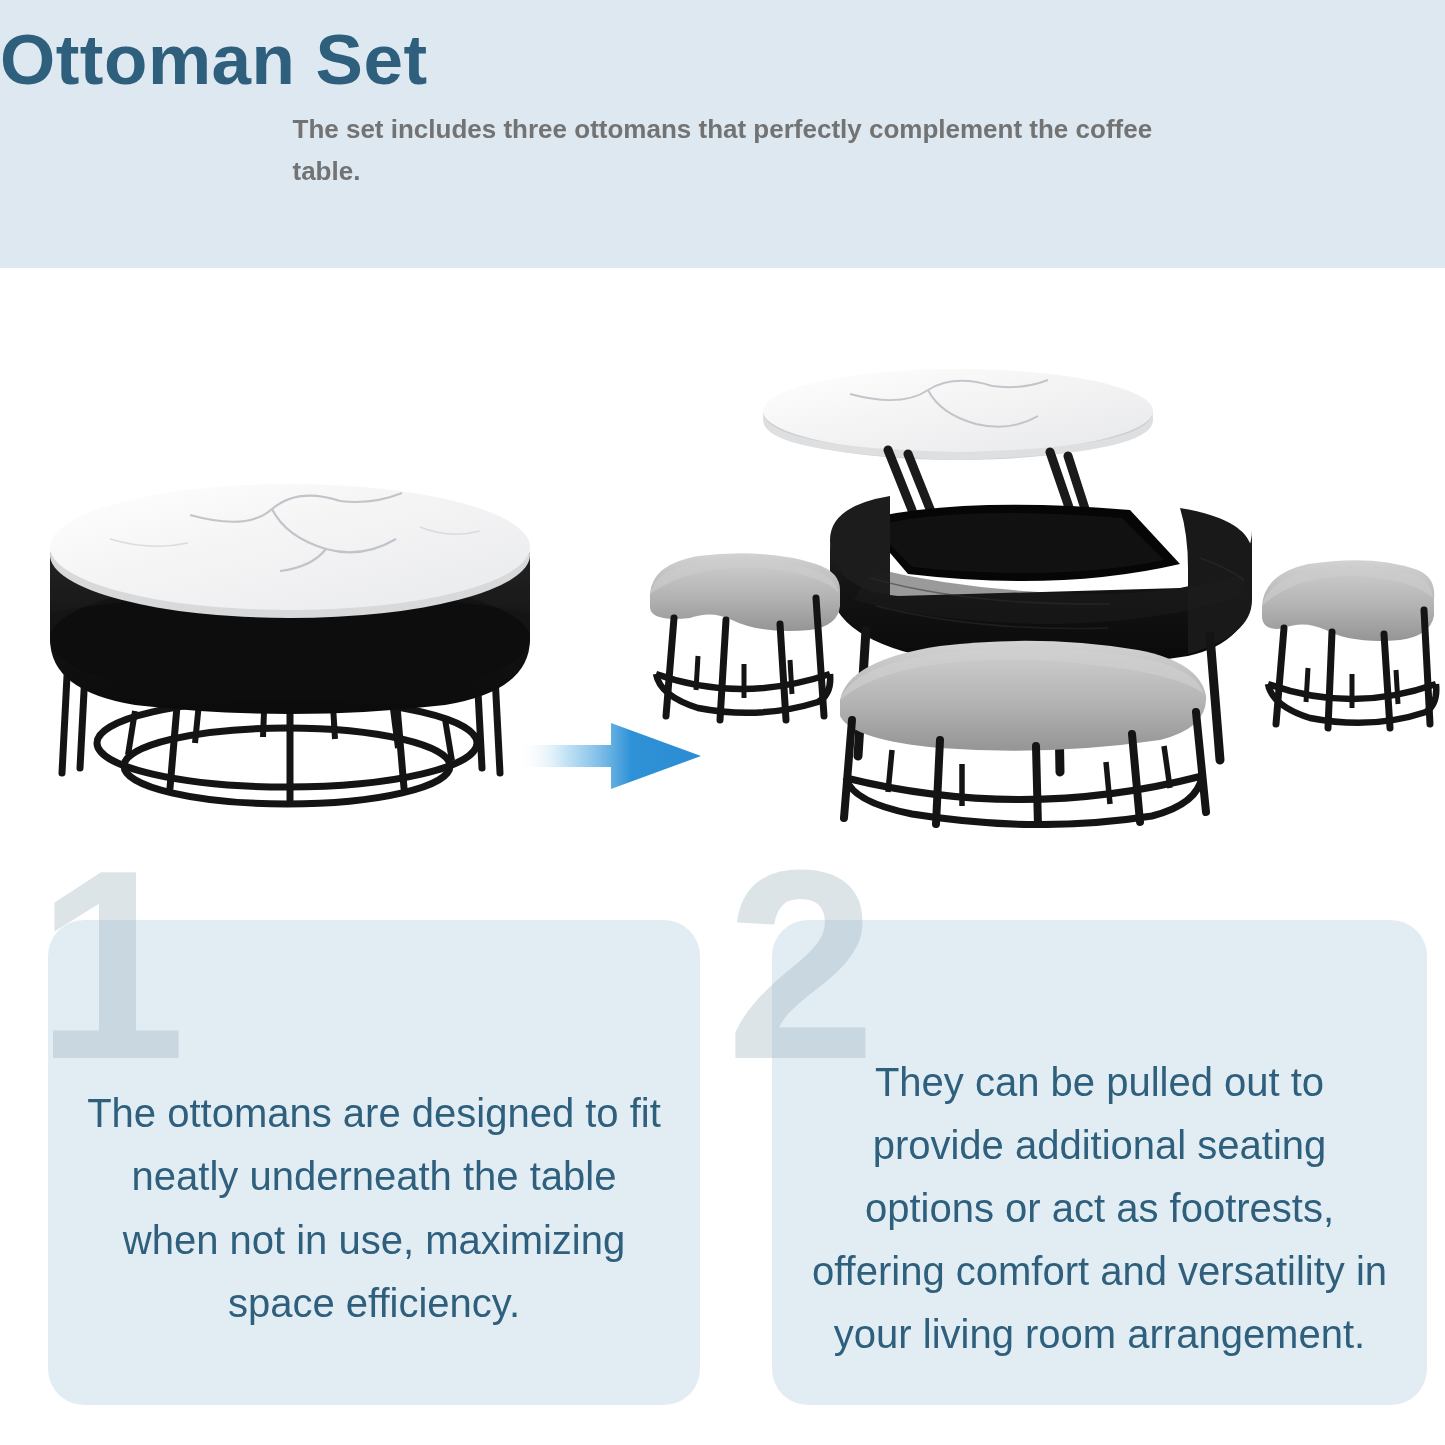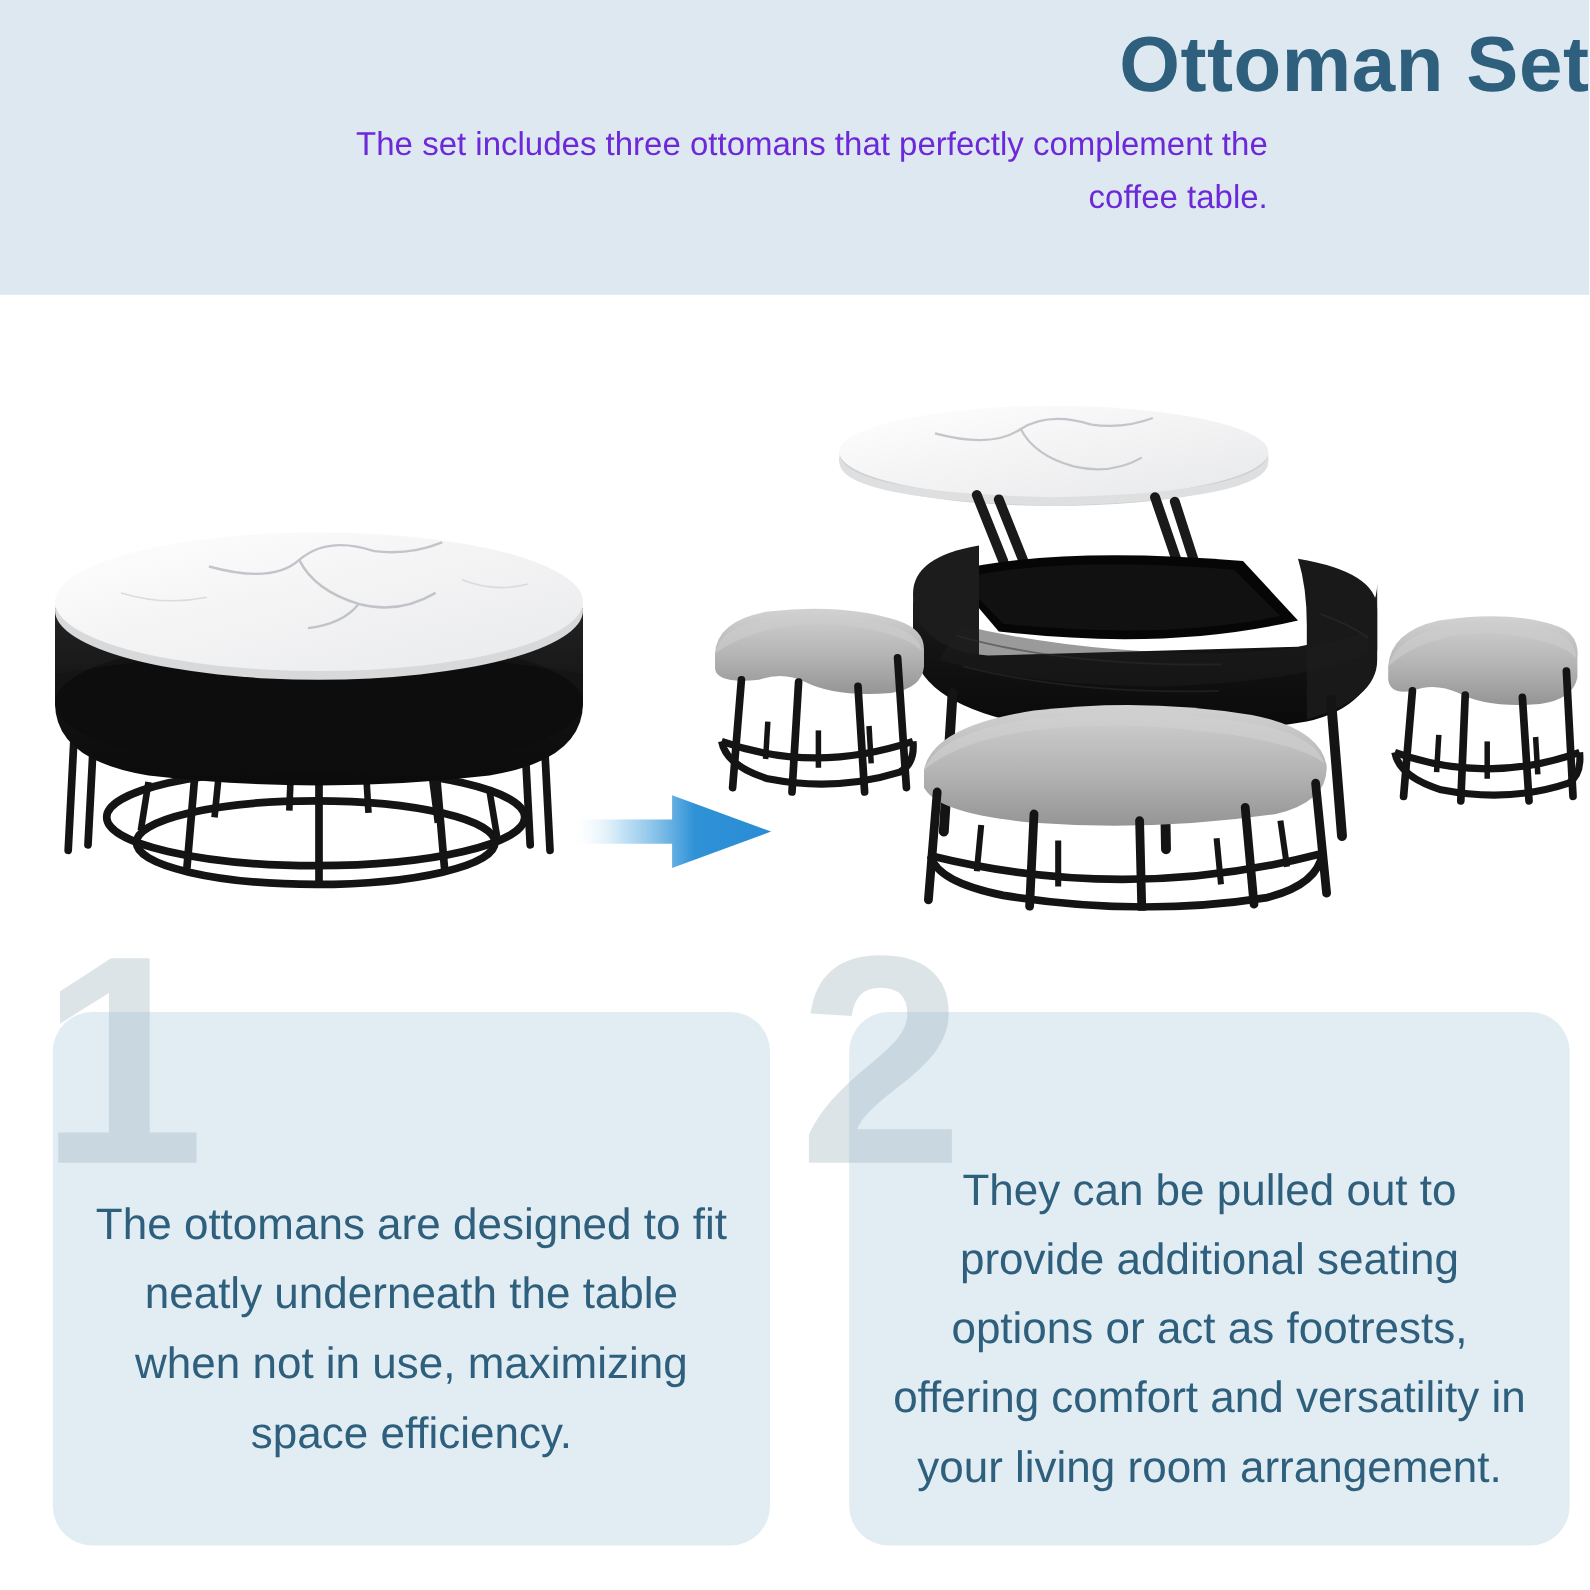--- a/index.html
+++ b/index.html
@@ -18,36 +18,37 @@
   
   .header-band {
     position: absolute;
     left: 0;
     top: 0;
     width: 1445px;
     height: 268px;
     background: #dde8f0;
     box-sizing: border-box;
     padding-top: 18px;
-    text-align: right;
+    text-align: left;
   }
   .header-title {
     font-size: 71px;
     font-weight: bold;
     color: #2e5f7d;
     letter-spacing: 0.5px;
     line-height: 1.18;
     margin: 0;
   }
   .header-subtitle {
-    font-size: 30px;
-    color: #6d28d9;
+    font-size: 26px;
+    color: #737373;
     line-height: 1.62;
     margin: 6px auto 0 auto;
     width: 860px;
+    font-weight: bold;
   }
 
   
   .showcase {
     position: absolute;
     left: 0;
     top: 268px;
     width: 1445px;
     height: 570px;
   }

